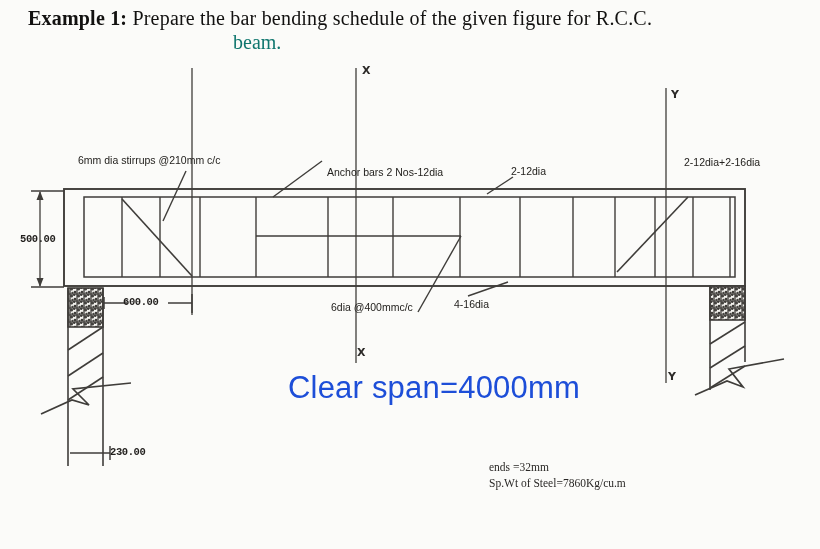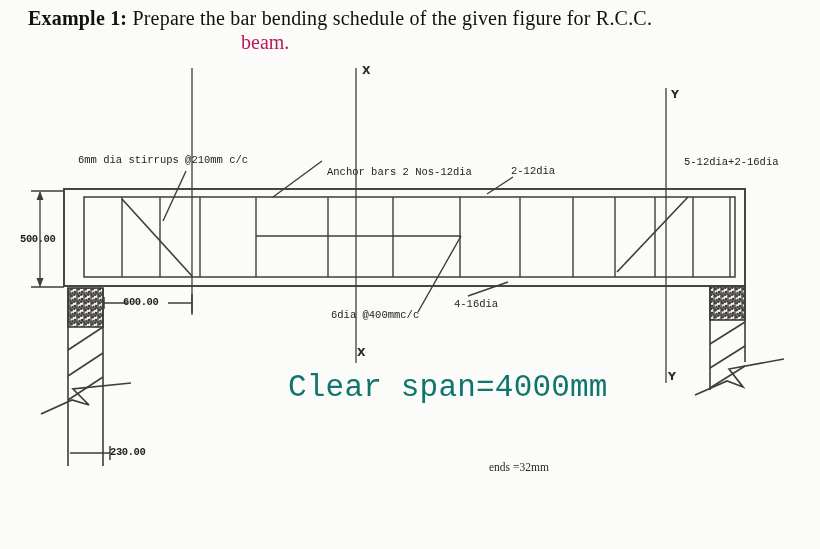--- a/index.html
+++ b/index.html
@@ -2,28 +2,28 @@
 <html><head>
 <meta charset="utf-8">
 <style>
   html,body{margin:0;padding:0;}
   body{width:820px;height:549px;background:#fbfbf9;overflow:hidden;
        font-family:"Liberation Serif", serif;color:#161513;}
   .page{position:relative;width:700px;height:549px;}
   .title-line1{position:absolute;left:28px;top:7px;font-size:20px;white-space:nowrap;
                color:#121110;letter-spacing:0.2px;}
   .title-line1 .bold{font-weight:bold;}
-  .title-line2{position:absolute;left:233px;top:31px;font-size:20px;color:#be185d;margin-left:8px;}
+  .title-line2{position:absolute;left:233px;top:31px;font-size:20px;color:#0f766e;}
   svg{position:absolute;left:0;top:0;}
-  .lbl{position:absolute;font-family:Liberation Mono, monospace;font-size:10.5px;
+  .lbl{position:absolute;font-family:Liberation Sans, sans-serif;font-size:10.5px;
        color:#24221f;white-space:nowrap;letter-spacing:0px;}
   .axis{font-family:"DejaVu Sans", sans-serif;font-weight:bold;font-size:11px;color:#2c2a28;}
   .dim{font-family:Liberation Mono, monospace;font-weight:bold;font-size:10.5px;
        color:#211f1d;letter-spacing:-0.4px;}
-  .clearspan{font-size:31px;color:#0f766e;letter-spacing:0.2px;}
+  .clearspan{font-size:31px;color:#1d4ed8;letter-spacing:0.2px;}
   .notes{position:absolute;left:489px;top:459px;font-size:11.5px;line-height:16.3px;
          color:#2a2826;}
 </style>
 </head>
 <body>
 
 <div class="page">
 
   <div class="title-line1"><span class="bold">Example 1:</span><span> Prepare the bar bending schedule of the given figure for R.C.C.</span></div>
   <div class="title-line2">beam.</div>
@@ -132,32 +132,33 @@
       <line x1="710" y1="388" x2="745" y2="366"></line>
     </g>
     <g stroke-width="1.7">
       <polyline points="695,395 727,381 743,387 729,369 784,359"></polyline>
     </g>
   </svg>
 
   <div class="lbl" style="left:78px;top:154px;">6mm dia stirrups @210mm c/c</div>
   <div class="lbl" style="left:327px;top:166px;">Anchor bars 2 Nos-12dia</div>
   <div class="lbl" style="left:511px;top:165px;">2-12dia</div>
-  <div class="lbl" style="left:684px;top:156px;">5-12dia+2-16dia</div>
-  <div class="lbl" style="left:331px;top:301px;margin-top:8px;">6dia @400mmc/c</div>
+  <div class="lbl" style="left:684px;top:156px;">2-12dia+2-16dia</div>
+  <div class="lbl" style="left:331px;top:301px;">6dia @400mmc/c</div>
   <div class="lbl" style="left:454px;top:298px;">4-16dia</div>
 
   <div class="lbl axis" style="left:362px;top:64px;">X</div>
   <div class="lbl axis" style="left:357px;top:346px;">X</div>
   <div class="lbl axis" style="left:671px;top:88px;">Y</div>
   <div class="lbl axis" style="left:668px;top:370px;">Y</div>
 
   <div class="lbl dim" style="left:20px;top:233px;">500.00</div>
   <div class="lbl dim" style="left:123px;top:296px;">600.00</div>
   <div class="lbl dim" style="left:110px;top:446px;">230.00</div>
 
   <div class="lbl clearspan" style="left:288px;top:370px;">Clear span=4000mm</div>
 
   <div class="notes">
     <div>ends =32mm</div>
+    <div>Sp.Wt of Steel=7860Kg/cu.m</div>
   </div>
 
 </div>
 
 </body></html>

